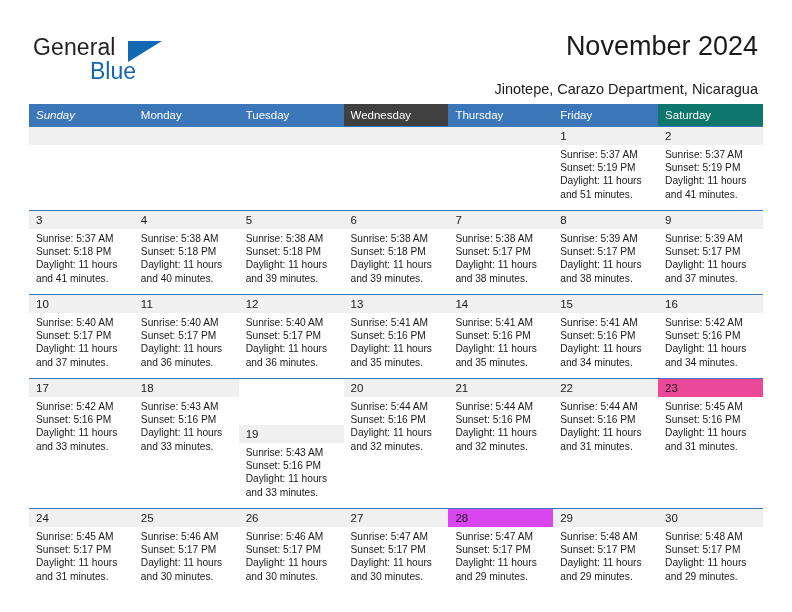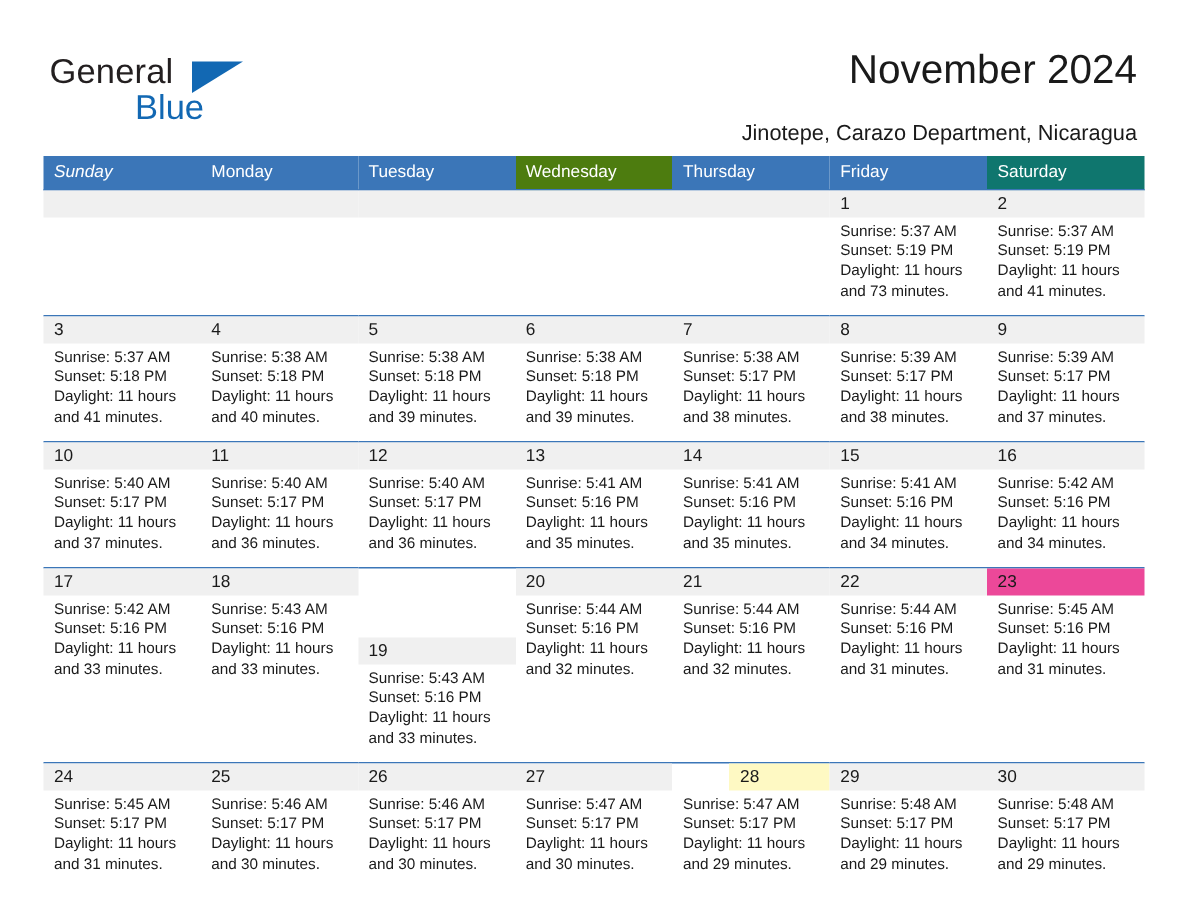--- a/index.html
+++ b/index.html
@@ -156,21 +156,21 @@
     </div>
 
   </div>
 
   <table class="calendar">
     <thead>
       <tr>
         <th style="background: rgb(59, 118, 184); font-style: italic;">Sunday</th>
         <th style="background: rgb(59, 118, 184);">Monday</th>
         <th style="background: rgb(59, 118, 184);">Tuesday</th>
-        <th style="background: #4d7c0f;">Wednesday</th>
+        <th style="background: #404040;">Wednesday</th>
         <th style="background: rgb(59, 118, 184);">Thursday</th>
         <th style="background: rgb(59, 118, 184);">Friday</th>
         <th style="background: #0f766e;">Saturday</th>
       </tr>
     </thead>
     <tbody>
         <tr>
           <td class="empty" style="border-top-color: rgb(59, 118, 184);">
             <div class="cell-inner">
               <div class="daynum-band" style="background: rgb(240, 240, 240);"></div>
@@ -196,21 +196,21 @@
               <div class="daynum-band" style="background: rgb(240, 240, 240);"></div>
             </div>
           </td>
           <td style="border-top-color: rgb(59, 118, 184);">
             <div class="cell-inner">
               <div class="daynum-band" style="background: rgb(240, 240, 240);">1</div>
               <div class="cell-body">
                 <div>Sunrise: 5:37 AM</div>
                 <div>Sunset: 5:19 PM</div>
                 <div>Daylight: 11 hours</div>
-                <div>and 73 minutes.</div>
+                <div>and 51 minutes.</div>
               </div>
             </div>
           </td>
           <td style="border-top-color: rgb(59, 118, 184);">
             <div class="cell-inner">
               <div class="daynum-band" style="background: rgb(240, 240, 240);">2</div>
               <div class="cell-body">
                 <div>Sunrise: 5:37 AM</div>
                 <div>Sunset: 5:19 PM</div>
                 <div>Daylight: 11 hours</div>
@@ -496,21 +496,21 @@
               <div class="cell-body">
                 <div>Sunrise: 5:47 AM</div>
                 <div>Sunset: 5:17 PM</div>
                 <div>Daylight: 11 hours</div>
                 <div>and 30 minutes.</div>
               </div>
             </div>
           </td>
           <td style="border-top-color: rgb(59, 118, 184);">
             <div class="cell-inner">
-              <div class="daynum-band" style="background: #fef9c3; margin-left: 38px;">28</div>
+              <div class="daynum-band" style="background: #d946ef;">28</div>
               <div class="cell-body">
                 <div>Sunrise: 5:47 AM</div>
                 <div>Sunset: 5:17 PM</div>
                 <div>Daylight: 11 hours</div>
                 <div>and 29 minutes.</div>
               </div>
             </div>
           </td>
           <td style="border-top-color: rgb(59, 118, 184);">
             <div class="cell-inner">

